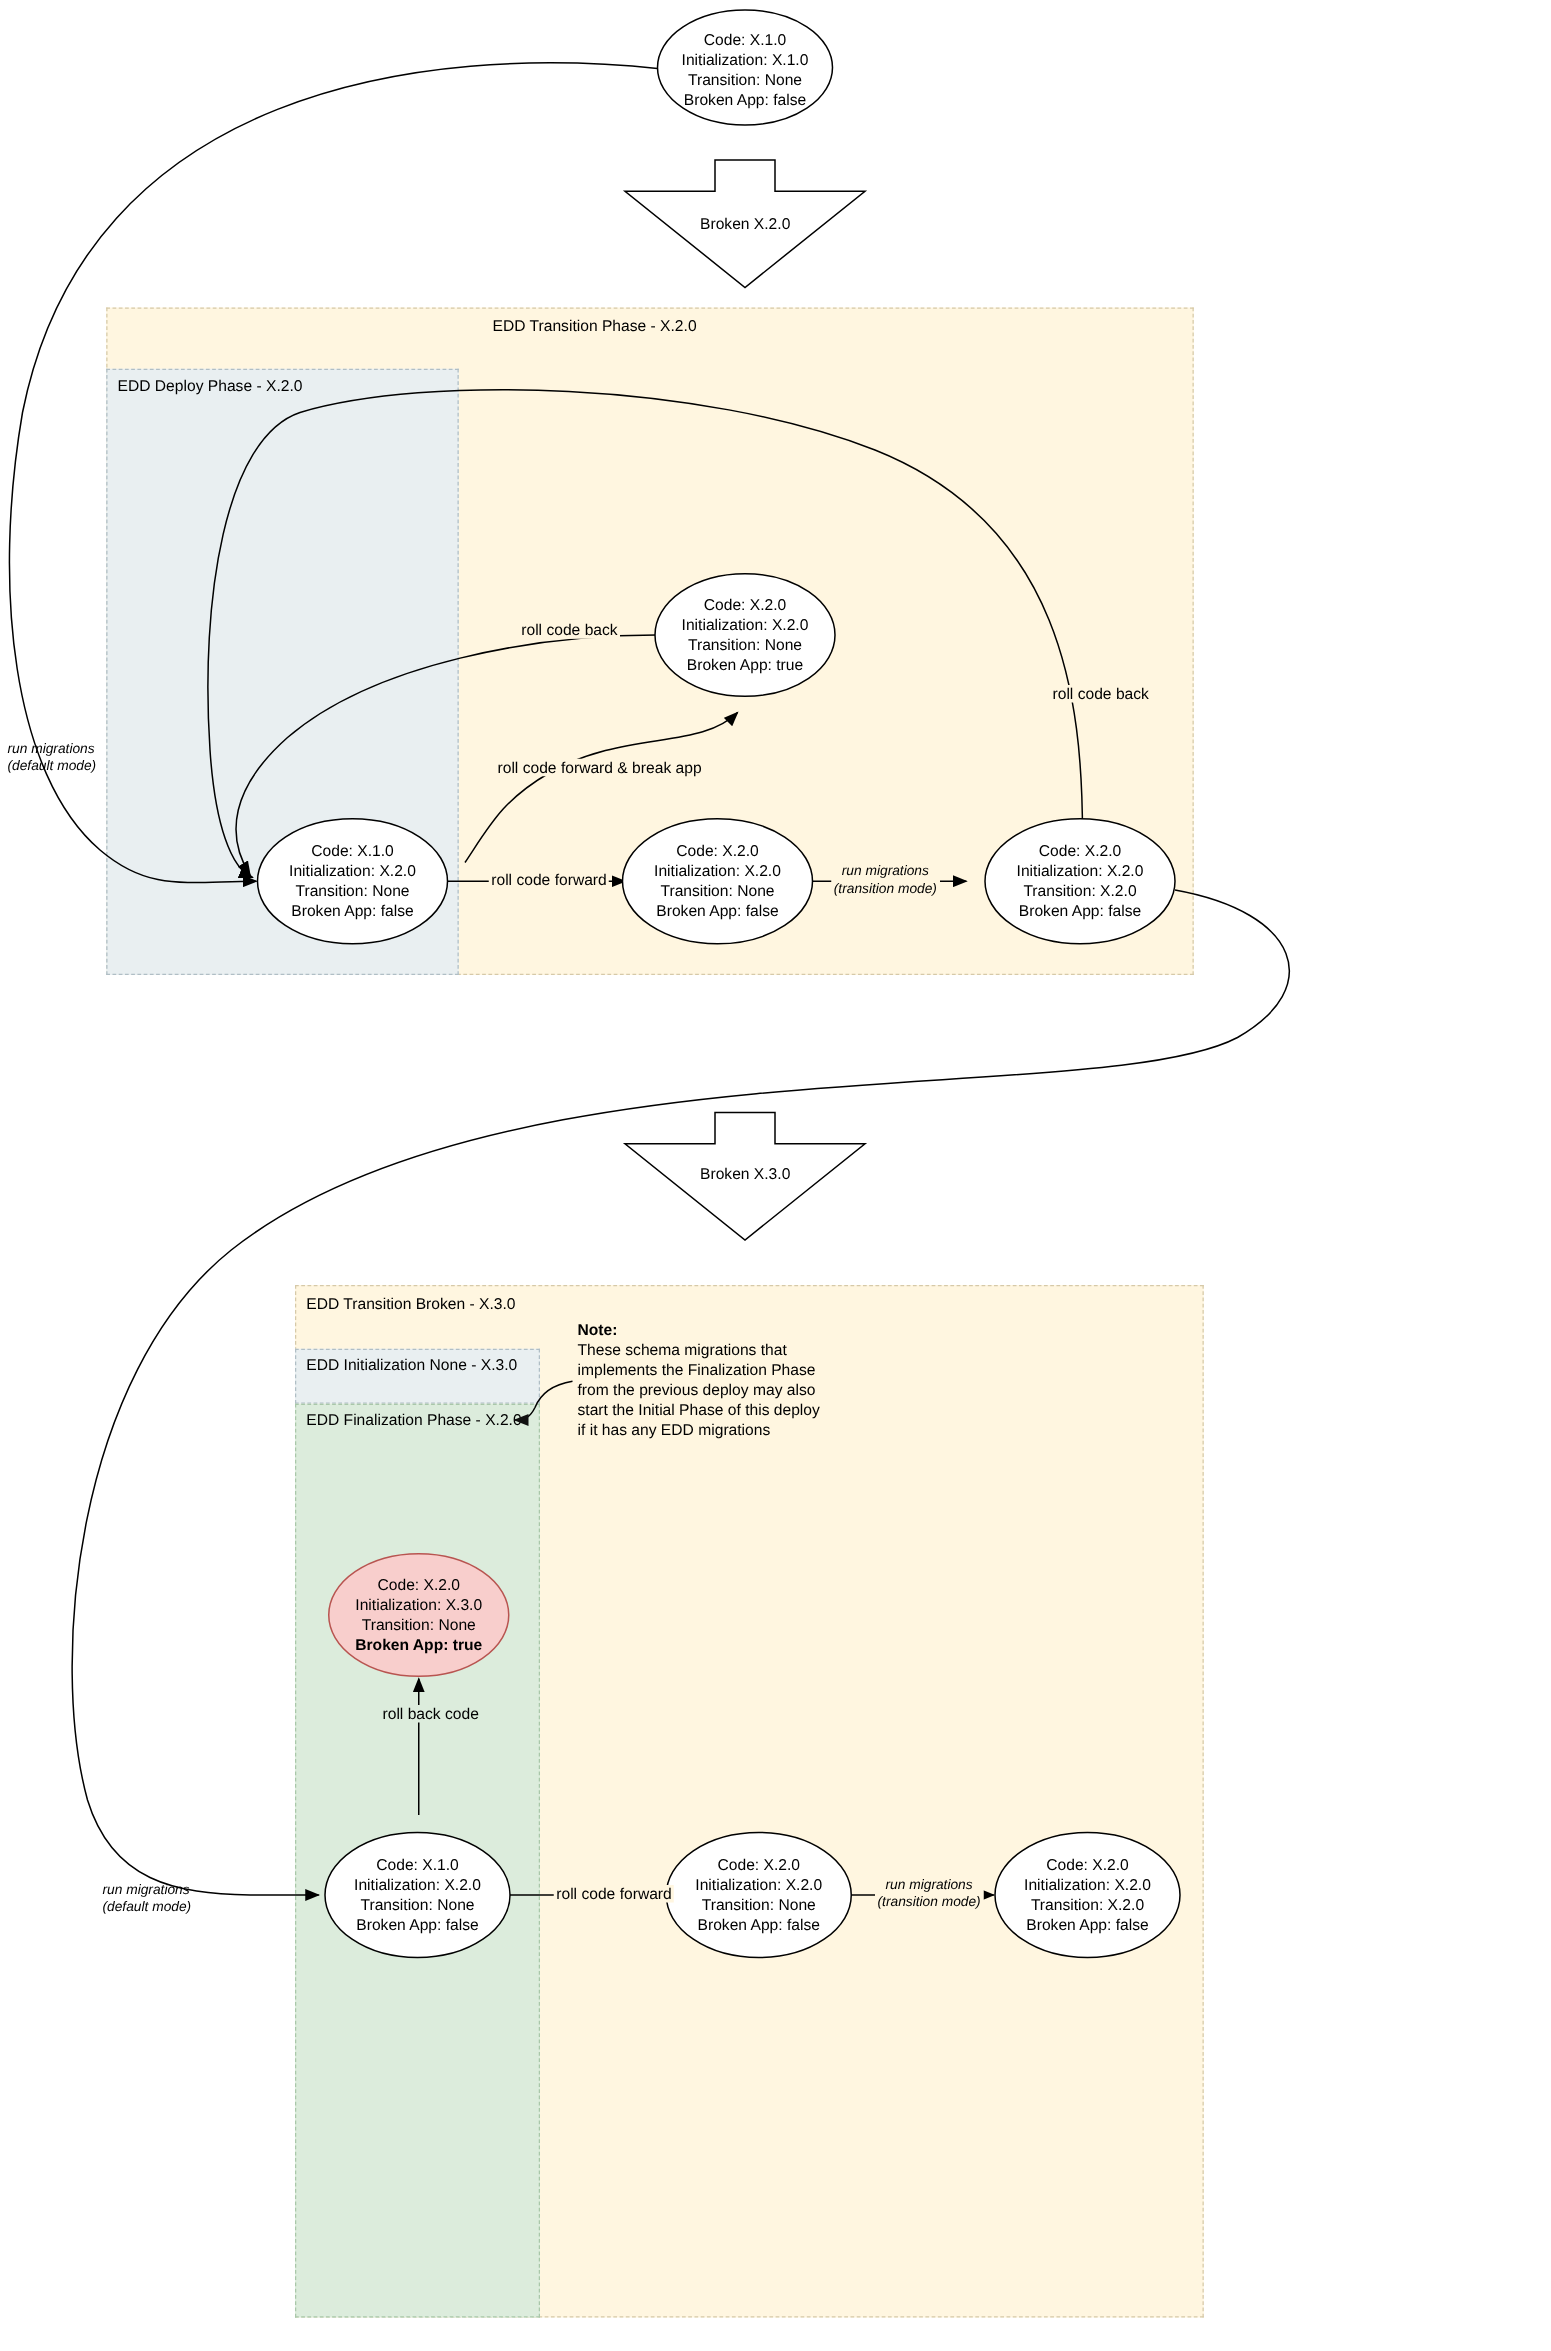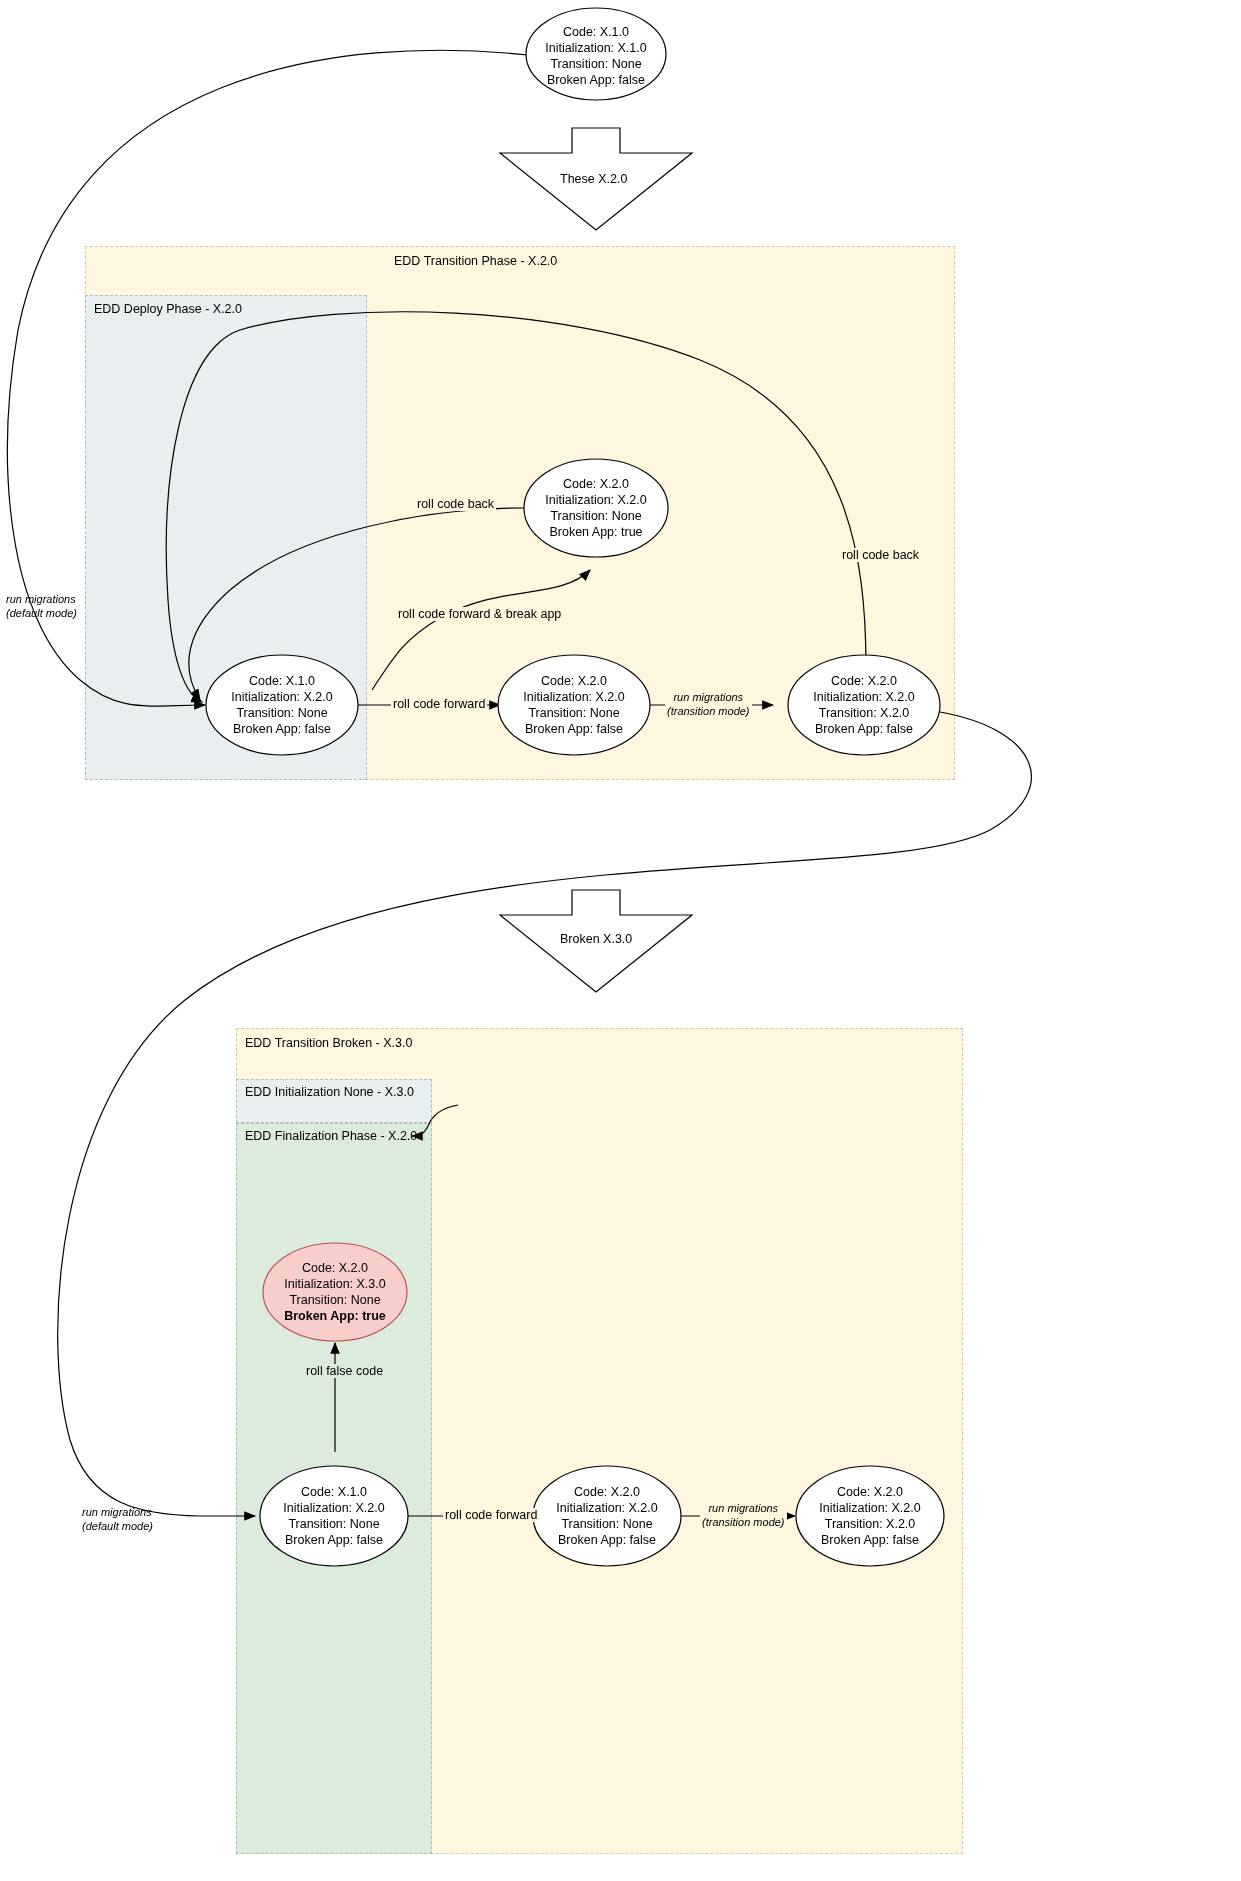--- a/index.html
+++ b/index.html
@@ -104,20 +104,28 @@
 
   <div class="container c-transition" style="left:236px; top:1028px; width:727px; height:826px;"></div>
   <div class="container-label" style="left:245px; top:1036px;">EDD Transition Broken - X.3.0</div>
 
   <div class="container c-initial" style="left:236px; top:1079px; width:196px; height:44px;"></div>
   <div class="container-label" style="left:245px; top:1085px;">EDD Initialization None - X.3.0</div>
 
   <div class="container c-final" style="left:236px; top:1123px; width:196px; height:731px;"></div>
   <div class="container-label" style="left:245px; top:1129px;">EDD Finalization Phase - X.2.0</div>
 
+  <div class="note" style="left:462px; top:1040px;">
+    <b>Note:</b>
+    <span>These schema migrations that
+implements the Finalization Phase
+from the previous deploy may also
+start the Initial Phase of this deploy
+if it has any EDD migrations</span>
+  </div>
 
   <svg class="layer" viewBox="0 0 1241 1881">
     <defs>
       <marker id="arrow" markerWidth="10" markerHeight="8" refX="9" refY="4" orient="auto" markerUnits="strokeWidth">
         <path d="M0,0 L10,4 L0,8 z" fill="#000000"></path>
       </marker>
       <marker id="arrow-dark" markerWidth="10" markerHeight="8" refX="9" refY="4" orient="auto" markerUnits="strokeWidth">
         <path d="M0,0 L10,4 L0,8 z" fill="#111111"></path>
       </marker>
     </defs>
@@ -218,40 +226,40 @@
 
     <g>
       <ellipse class="node-ellipse" cx="870" cy="1516" rx="74" ry="50"></ellipse>
       <text class="node-text" x="870" y="1496">Code: X.2.0</text>
       <text class="node-text" x="870" y="1512">Initialization: X.2.0</text>
       <text class="node-text" x="870" y="1528">Transition: X.2.0</text>
       <text class="node-text" x="870" y="1544">Broken App: false</text>
     </g>
   </svg>
 
-  <div class="arrow-text" style="left:560px; top:172px;">These X.2.0</div>
+  <div class="arrow-text" style="left:560px; top:172px;">Broken X.2.0</div>
   <div class="arrow-text" style="left:560px; top:932px;">Broken X.3.0</div>
 
   <div class="side-label" style="left:6px; top:592px;">run migrations
 (default mode)</div>
 
   <div class="arrow-text" style="left:415px; top:497px; background:#fff6e0; padding:0 2px;">roll code back</div>
 
   <div class="arrow-text" style="left:840px; top:548px; background:#fff6e0; padding:0 2px;">roll code back</div>
 
   <div class="arrow-text" style="left:396px; top:607px; background:#fff6e0; padding:0 2px;">roll code forward &amp; break app</div>
 
   <div class="arrow-text" style="left:391px; top:697px; background:#fff6e0; padding:0 2px;">roll code forward</div>
 
   <div class="side-label" style="left:665px; top:690px; text-align:center; background:#fff6e0; padding:0 2px;">run migrations
 (transition mode)</div>
 
   <div class="side-label" style="left:82px; top:1505px;">run migrations
 (default mode)</div>
 
-  <div class="arrow-text" style="left:304px; top:1364px; background:#dcecdc; padding:0 2px;">roll false code</div>
+  <div class="arrow-text" style="left:304px; top:1364px; background:#dcecdc; padding:0 2px;">roll back code</div>
 
   <div class="arrow-text" style="left:443px; top:1508px; background:#fff6e0; padding:0 2px;">roll code forward</div>
 
   <div class="side-label" style="left:700px; top:1501px; text-align:center; background:#fff6e0; padding:0 2px;">run migrations
 (transition mode)</div>
 
 </div>
 
 </body></html>

